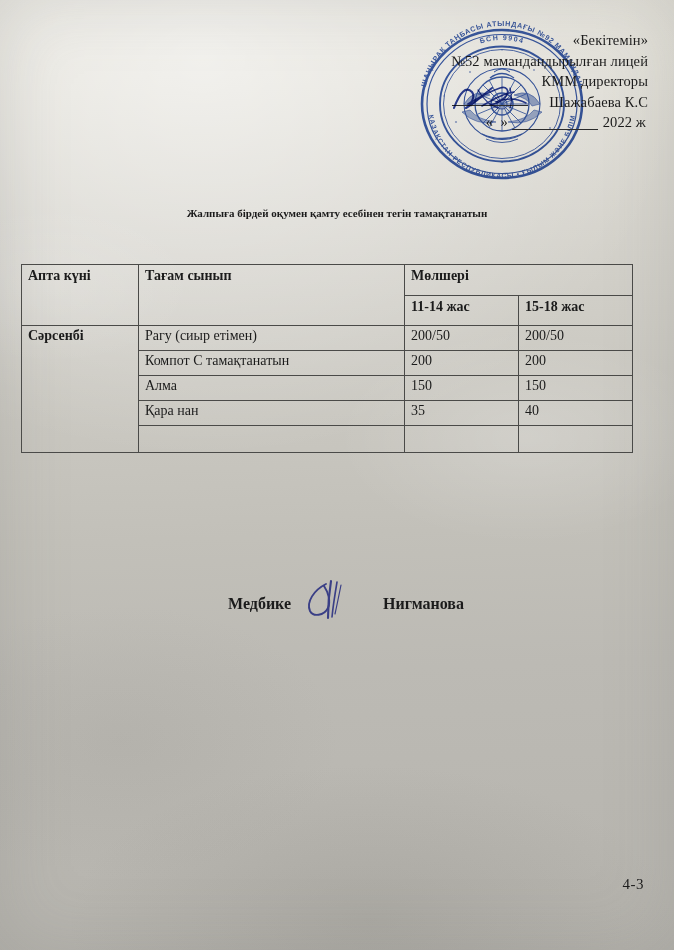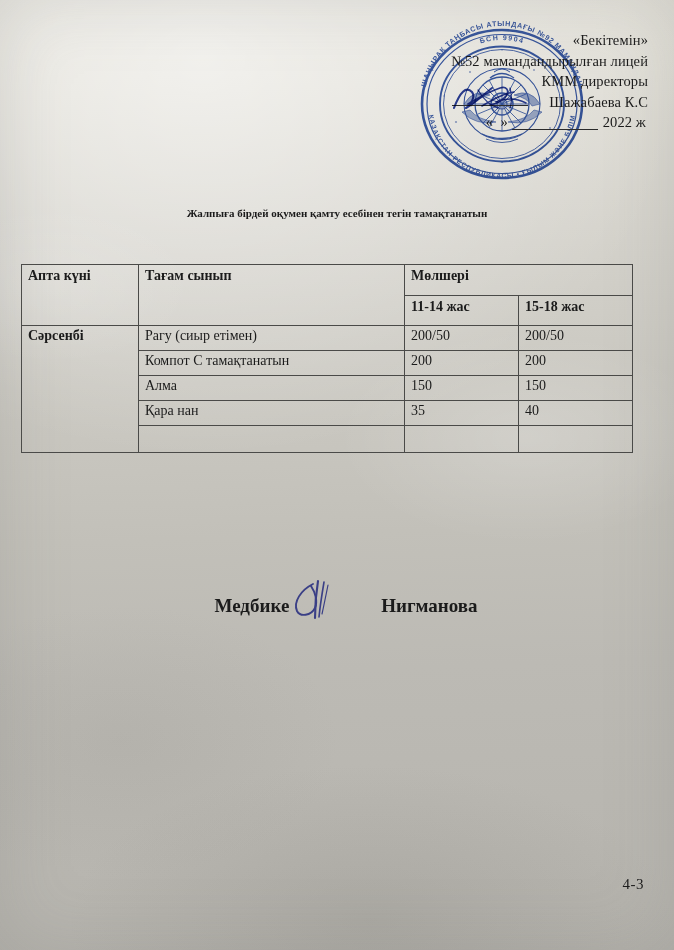--- a/index.html
+++ b/index.html
@@ -157,21 +157,21 @@
   tr.blank-row td { height: 22px; }
 
   
   #nurse-line {
     left: 0;
     top: 595px;
     width: 674px;
     z-index: 4;
     text-align: center;
     font-weight: bold;
-    font-size: 19px;
+    font-size: 16px;
   }
   #nurse-inner {
     display: inline-block;
     position: relative;
     padding-left: 18px;
   }
   #nurse-role { margin-right: 92px; }
   #nurse-name { }
   #nurse-signature {
     position: absolute;

